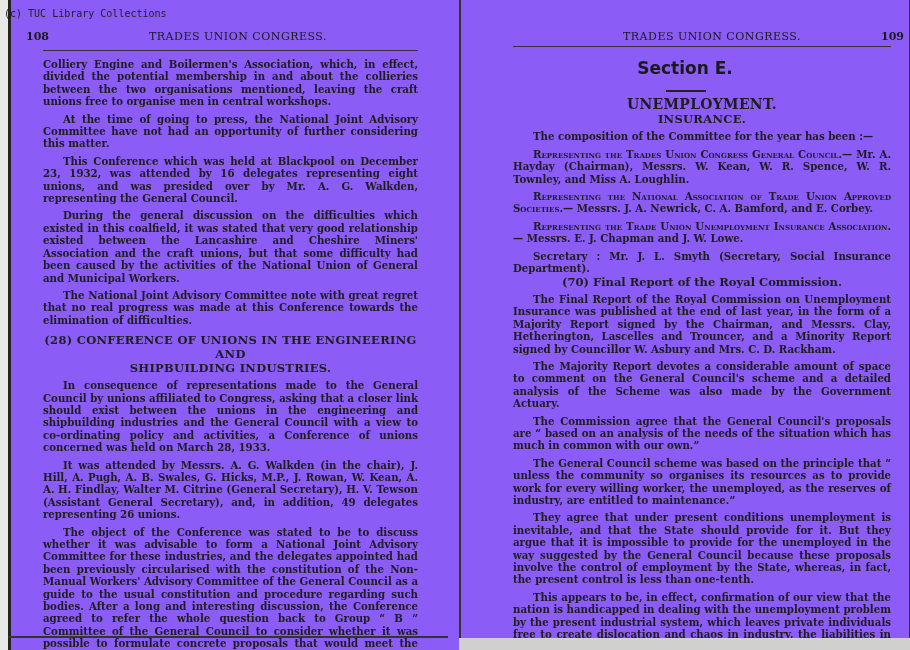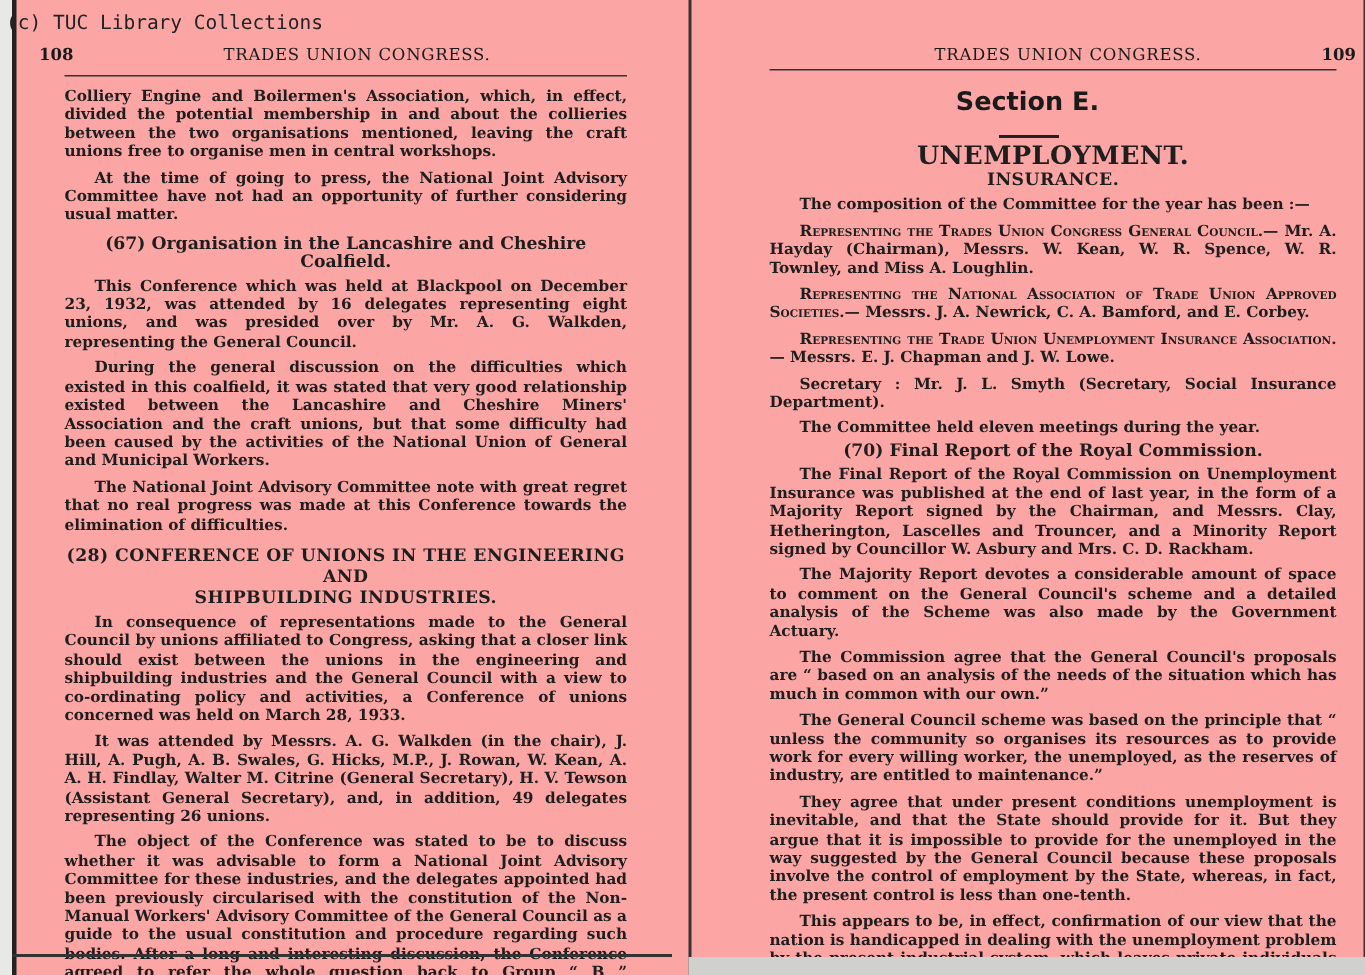--- a/index.html
+++ b/index.html
@@ -1,53 +1,52 @@
 <!DOCTYPE html>
 <html><head>
 <meta charset="utf-8">
 <style>
   html, body { margin:0; padding:0; }
   body { width:910px; height:650px; overflow:hidden; background:#e8e8e6; position:relative;
          font-family:"DejaVu Serif", "Liberation Serif", serif; color:#1a1a1a; }
   .watermark { position:absolute; left:4px; top:8px; font-family:"DejaVu Sans Mono", monospace;
-               font-size:13px; color:#222; letter-spacing:0px; z-index:5; }
-  .page { position:absolute; top:0; height:650px; background:#fca5a5; overflow:hidden; }
+               font-size:10px; color:#222; letter-spacing:0px; z-index:5; }
+  .page { position:absolute; top:0; height:650px; background:#8b5cf6; overflow:hidden; }
   .page.left { left:8px; width:449px; border-left:3px solid #222; }
   .page.right { left:459px; width:448px; border-right:3px solid #333; border-left:2px solid #333; }
   .left-bottom-line { position:absolute; left:8px; top:636px; width:440px; height:2px; background:#333; }
   .right-bottom { position:absolute; left:459px; top:638px; width:451px; height:12px; background:#d0d0ce; }
   .running-head { position:absolute; top:30px; font-size:11px; letter-spacing:0.5px; }
   .page-num { position:absolute; top:30px; font-size:11px; font-weight:bold; }
   .rule { position:absolute; height:1px; background:#333; top:50px; }
   .text { position:absolute; font-size:10.2px; line-height:12.4px; text-align:justify; font-weight:bold; color:#1e1e1e; }
   .text p { margin:0; text-indent:20px; }
   .text p + p { margin-top:5px; }
   .text p.noind { text-indent:0; }
   .heading-num { font-weight:bold; font-size:11.5px; text-align:center; margin:6px 0 4px 0; font-family:"DejaVu Serif", serif; }
   .heading-caps { font-weight:bold; font-size:11.5px; text-align:center; letter-spacing:0.3px; line-height:14px; margin:7px 0 4px 0; }
   .section-title { position:absolute; left:0; width:100%; top:58px; text-align:center; font-family:"DejaVu Sans", sans-serif; font-weight:bold; font-size:17px; }
   .section-dash { position:absolute; top:90px; left:205px; width:40px; height:2px; background:#222; }
-  .big-caps { text-align:center; font-weight:bold; font-size:17px; letter-spacing:0.3px; margin:0 0 2px 0; }
+  .big-caps { text-align:center; font-weight:bold; font-size:14px; letter-spacing:0.3px; margin:0 0 2px 0; }
   .sc { font-variant:small-caps; }
 </style>
 </head>
 <body>
 
 <div class="watermark">(c) TUC Library Collections</div>
 
 <div class="page left">
   <div class="page-num" style="left:15px;">108</div>
   <div class="running-head" style="left:138px;">TRADES UNION CONGRESS.</div>
   <div class="rule" style="left:32px; width:375px;"></div>
 
   <div class="text" style="left:32px; top:58px; width:375px;">
     <p class="noind">Colliery Engine and Boilermen's Association, which, in effect, divided the potential membership in and about the collieries between the two organisations mentioned, leaving the craft unions free to organise men in central workshops.</p>
-    <p>At the time of going to press, the National Joint Advisory Committee have not had an opportunity of further considering usual matter.</p>
+    <p>At the time of going to press, the National Joint Advisory Committee have not had an opportunity of further considering this matter.</p>
 
-    <div class="heading-num">(67)  Organisation in the Lancashire and Cheshire Coalfield.</div>
     <p>This Conference which was held at Blackpool on December 23, 1932, was attended by 16 delegates representing eight unions, and was presided over by Mr. A. G. Walkden, representing the General Council.</p>
     <p>During the general discussion on the difficulties which existed in this coalfield, it was stated that very good relationship existed between the Lancashire and Cheshire Miners' Association and the craft unions, but that some difficulty had been caused by the activities of the National Union of General and Municipal Workers.</p>
     <p>The National Joint Advisory Committee note with great regret that no real progress was made at this Conference towards the elimination of difficulties.</p>
 
     <div class="heading-caps">
       <div>(28)  CONFERENCE OF UNIONS IN THE ENGINEERING AND</div>
       <div>SHIPBUILDING INDUSTRIES.</div>
     </div>
     <p>In consequence of representations made to the General Council by unions affiliated to Congress, asking that a closer link should exist between the unions in the engineering and shipbuilding industries and the General Council with a view to co-ordinating policy and activities, a Conference of unions concerned was held on March 28, 1933.</p>
     <p>It was attended by Messrs. A. G. Walkden (in the chair), J. Hill, A. Pugh, A. B. Swales, G. Hicks, M.P., J. Rowan, W. Kean, A. A. H. Findlay, Walter M. Citrine (General Secretary), H. V. Tewson (Assistant General Secretary), and, in addition, 49 delegates representing 26 unions.</p>
@@ -67,21 +66,20 @@
   <div class="text" style="left:52px; top:98px; width:378px;">
     <div class="big-caps">UNEMPLOYMENT.</div>
     <div class="heading-caps" style="margin-top:2px;">
       <div>INSURANCE.</div>
     </div>
     <p>The composition of the Committee for the year has been :—</p>
     <p><span class="sc">Representing the Trades Union Congress General Council.—</span> <span>Mr. A. Hayday (Chairman), Messrs. W. Kean, W. R. Spence, W. R. Townley, and Miss A. Loughlin.</span></p>
     <p><span class="sc">Representing the National Association of Trade Union Approved Societies.—</span> <span>Messrs. J. A. Newrick, C. A. Bamford, and E. Corbey.</span></p>
     <p><span class="sc">Representing the Trade Union Unemployment Insurance Association.—</span> <span>Messrs. E. J. Chapman and J. W. Lowe.</span></p>
     <p>Secretary :  Mr. J. L. Smyth (Secretary, Social Insurance Department).</p>
-    <p>The Committee held eleven meetings during the year.</p>
 
     <div class="heading-num" style="margin-top:2px;">(70)  Final Report of the Royal Commission.</div>
     <p>The Final Report of the Royal Commission on Unemployment Insurance was published at the end of last year, in the form of a Majority Report signed by the Chairman, and Messrs. Clay, Hetherington, Lascelles and Trouncer, and a Minority Report signed by Councillor W. Asbury and Mrs. C. D. Rackham.</p>
     <p>The Majority Report devotes a considerable amount of space to comment on the General Council's scheme and a detailed analysis of the Scheme was also made by the Government Actuary.</p>
     <p>The Commission agree that the General Council's proposals are “ based on an analysis of the needs of the situation which has much in common with our own.”</p>
     <p>The General Council scheme was based on the principle that “ unless the community so organises its resources as to provide work for every willing worker, the unemployed, as the reserves of industry, are entitled to maintenance.”</p>
     <p>They agree that under present conditions unemployment is inevitable, and that the State should provide for it.  But they argue that it is impossible to provide for the unemployed in the way suggested by the General Council because these proposals involve the control of employment by the State, whereas, in fact, the present control is less than one-tenth.</p>
     <p>This appears to be, in effect, confirmation of our view that the nation is handicapped in dealing with the unemployment problem by the present industrial system, which leaves private individuals free to create dislocation and chaos in industry, the liabilities in regard to which have to be borne by the nation as a whole.  The necessary corollary to State responsibility for the unemployed appears to be State control of employment.</p>
 
   </div>

